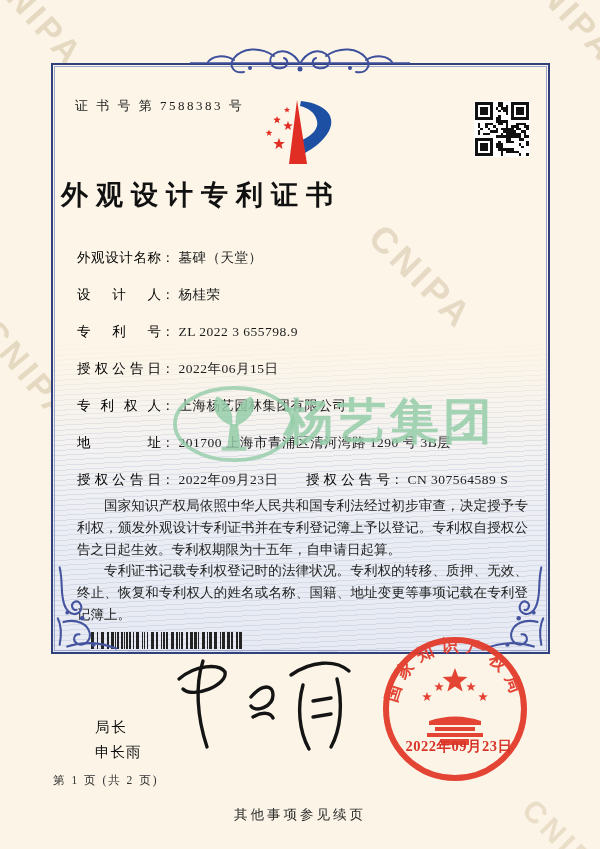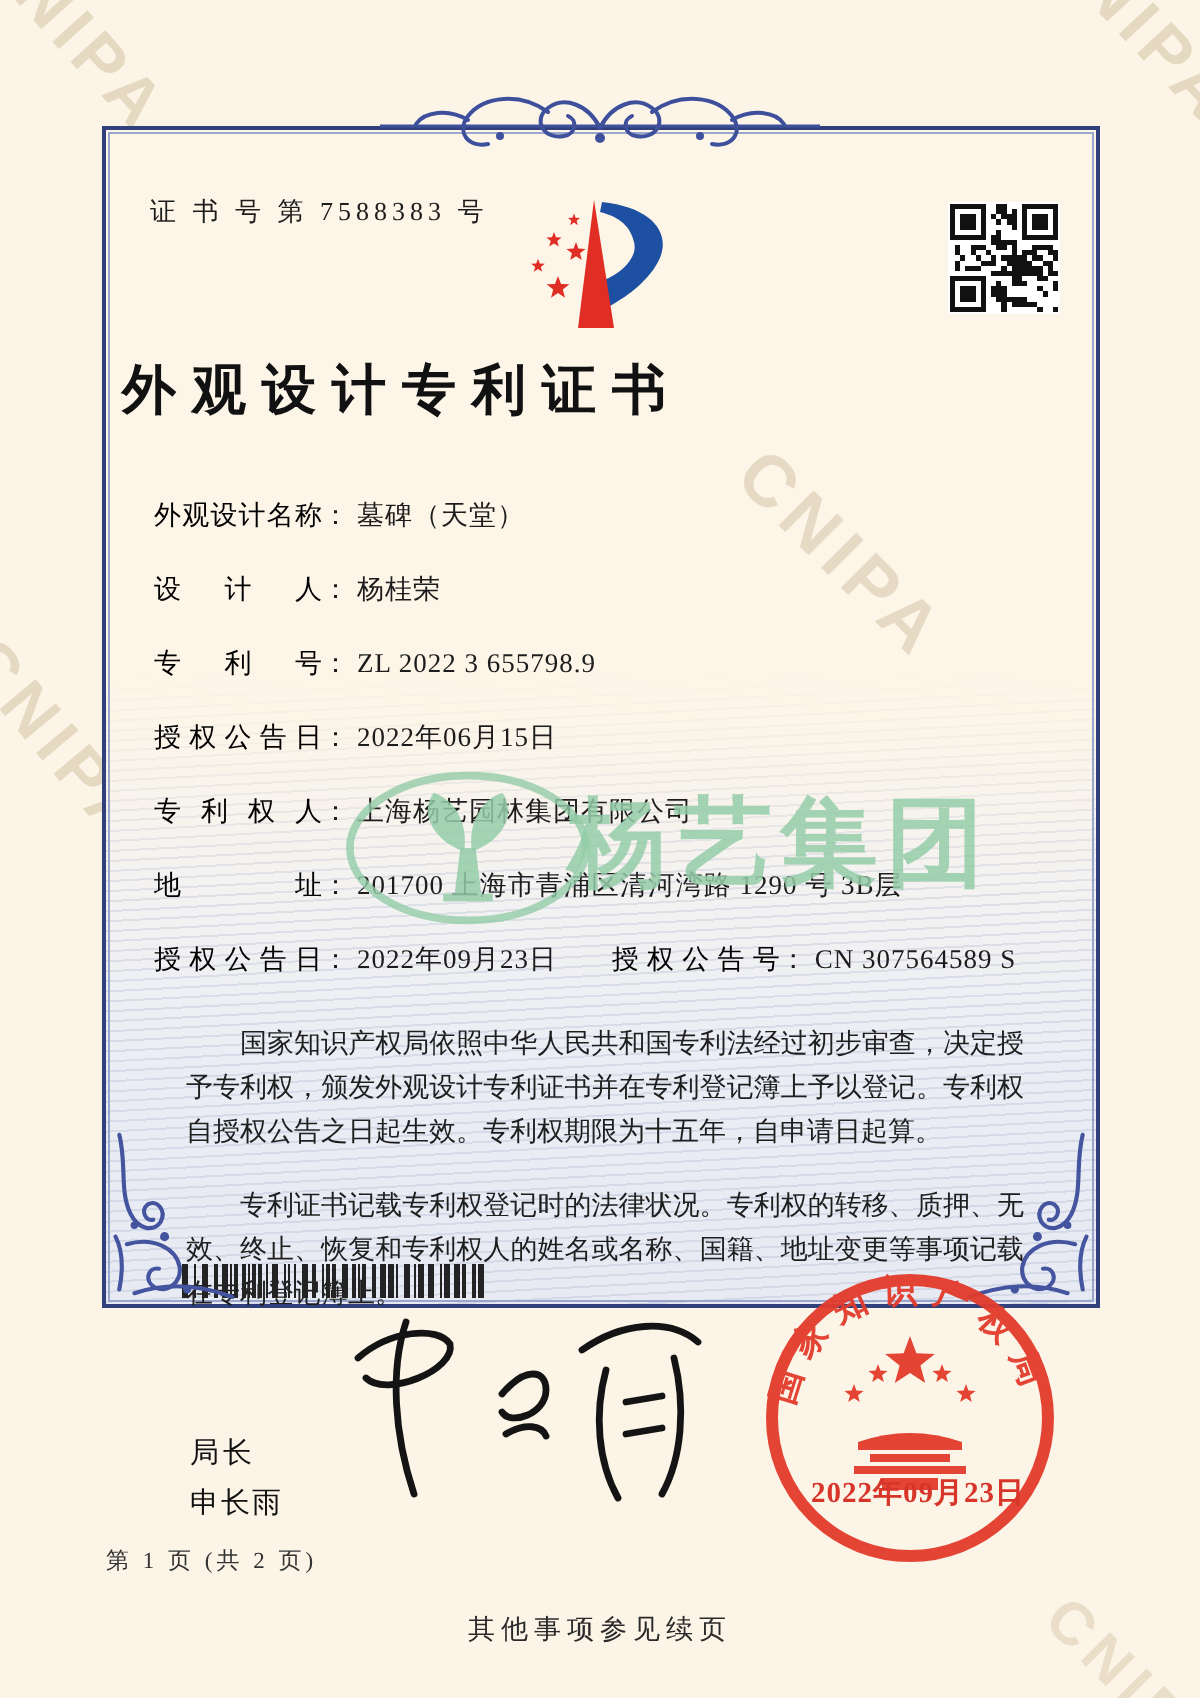--- a/index.html
+++ b/index.html
@@ -53,21 +53,21 @@
   }
   
   .fields{position:absolute;left:24px;right:18px;top:182px;font-size:13.5px;}
   .frow{line-height:22px;margin-bottom:15px;white-space:nowrap;}
   .flabel{display:inline-block;width:84px;text-align:justify;text-align-last:justify;vertical-align:top;color:#000000;}
   .fcolon{margin-right:4px;color:#1c1c1c;}
   .fvalue{color:#1c1c1c;letter-spacing:0.5px;}
   .fpair2{margin-left:24px;}
   
   .body-text{position:absolute;left:24px;right:20px;top:430px;font-size:13.5px;line-height:21.8px;text-align:justify;color:#1e1e1e;}
-  .body-text p{margin:16px;text-indent:2em;}
+  .body-text p{margin:0;text-indent:2em;}
   
   .barcode{position:absolute;left:38px;top:567px;width:152px;height:17px;}
   .signature{position:absolute;left:112px;top:580px;width:200px;height:112px;z-index:5;}
   .director{position:absolute;left:42px;top:650px;font-size:14.5px;line-height:25px;color:#111;z-index:5;}
   .director .name{letter-spacing:1px;}
   .director .role{letter-spacing:2px;}
   .seal{position:absolute;left:328px;top:570px;width:148px;height:148px;z-index:5;opacity:0.95;}
   .seal-date{
     position:absolute;left:320px;top:672px;width:172px;text-align:center;z-index:6;
     color:#d8352a;font-size:14.5px;letter-spacing:0.5px;font-weight:bold;

